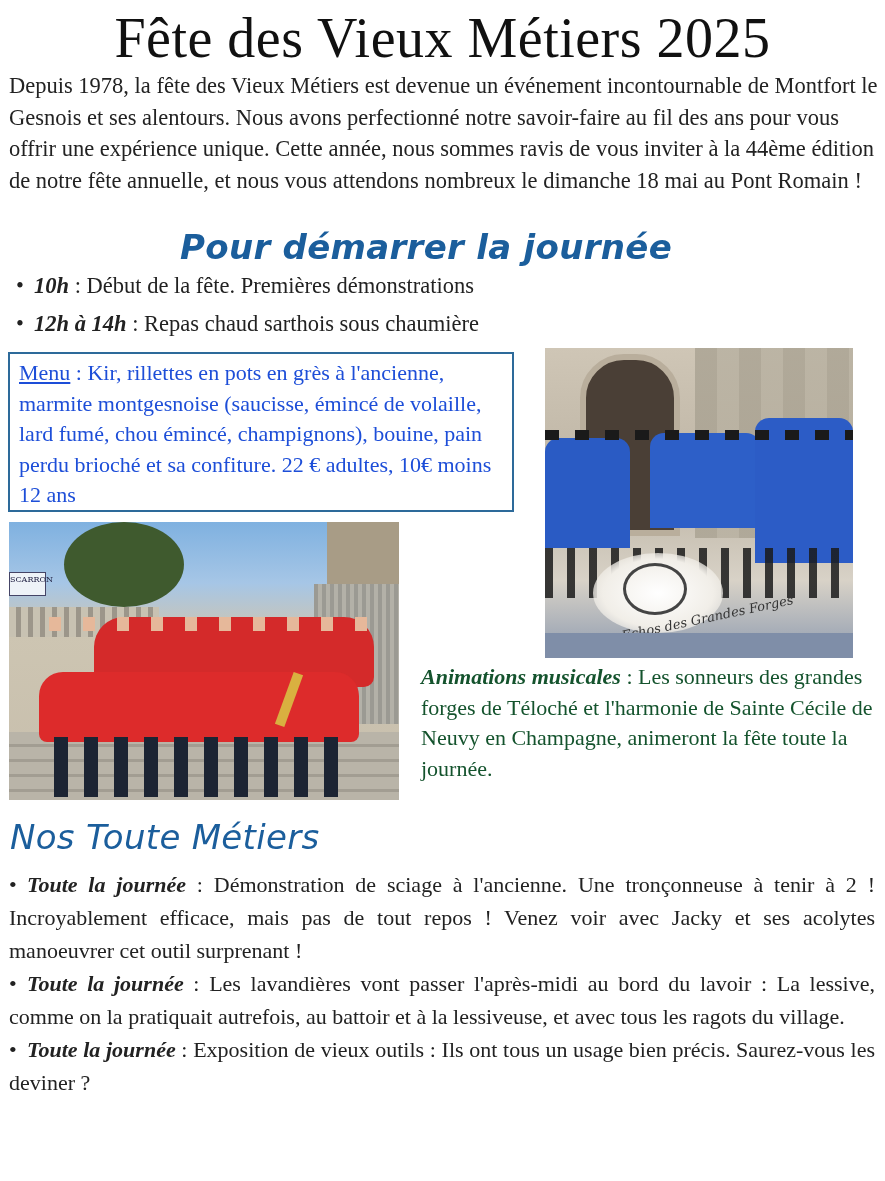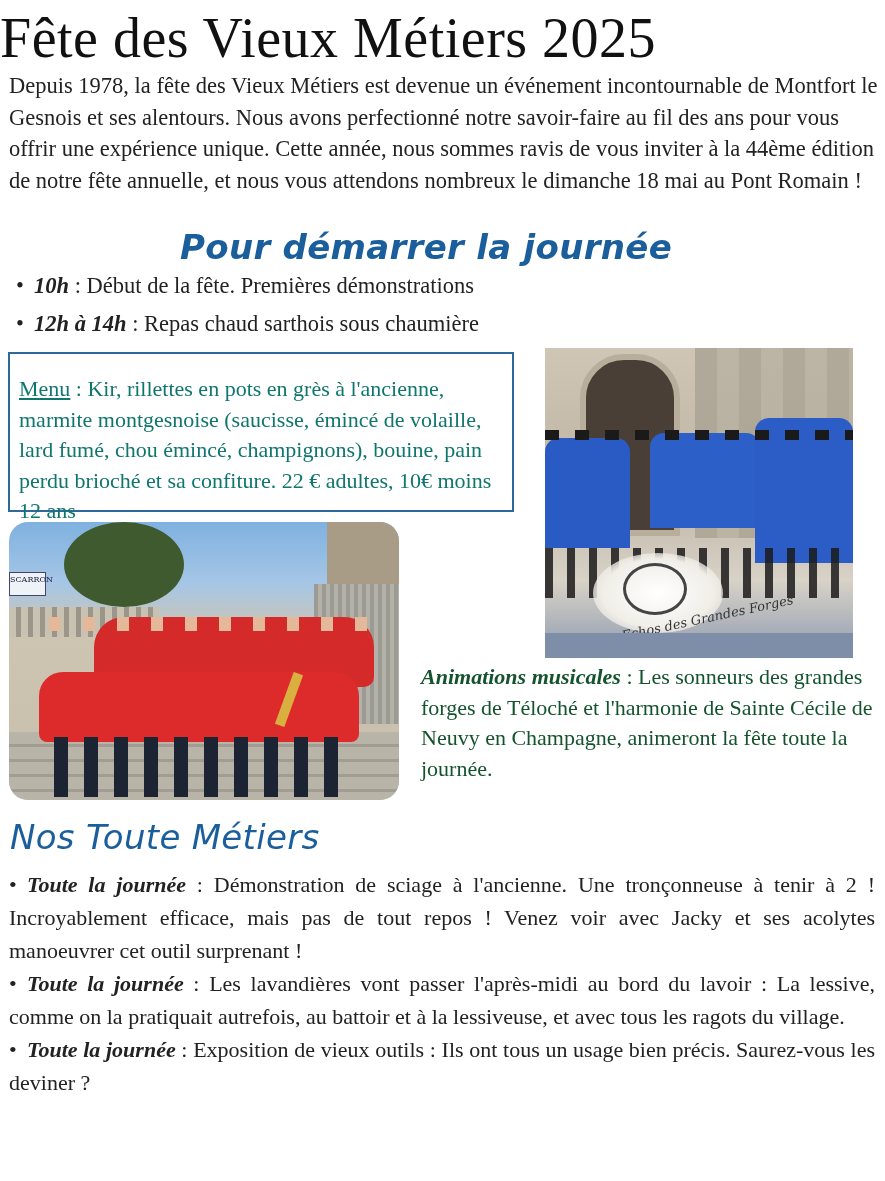--- a/index.html
+++ b/index.html
@@ -1,30 +1,30 @@
 <!DOCTYPE html>
 <html><head>
 <meta charset="utf-8">
 <style>
   html, body { margin: 0; padding: 0; background: #ffffff; }
   body { width: 885px; height: 1181px; position: relative; overflow: hidden; color: #1a1a1a; font-family: "Liberation Serif", "DejaVu Serif", serif; }
-  .title { position: absolute; left: 0; top: 2px; width: 885px; text-align: left; font-size: 56px; line-height: 72px; color: #111; letter-spacing: 0.5px; }
+  .title { position: absolute; left: 0; top: 2px; width: 885px; text-align: center; font-size: 56px; line-height: 72px; color: #111; letter-spacing: 0.5px; }
   .intro { position: absolute; left: 9px; top: 70px; width: 875px; font-size: 22.5px; line-height: 31.5px; color: #222; }
   .heading { position: absolute; color: #1b5e9c; font-family: "DejaVu Sans", sans-serif; font-style: italic; font-size: 34px; line-height: 44px; }
   .h1 { left: 180px; top: 225px; letter-spacing: 0.3px; font-weight: bold; }
   .h2 { left: 10px; top: 815px; letter-spacing: 0.3px; }
   .bullets { position: absolute; left: 16px; top: 267px; font-size: 22.5px; line-height: 38px; color: #222; }
   .bullets .bl { white-space: nowrap; }
   .dot { display: inline-block; width: 18px; }
   b { font-weight: bold; font-style: italic; }
-  .menu-box { position: absolute; left: 8px; top: 352px; width: 506px; height: 160px; border: 2px solid #2d6a9a; box-sizing: border-box; padding: 20px 8px 0 9px; font-size: 22px; line-height: 30.5px; color: #0f766e; }
+  .menu-box { position: absolute; left: 8px; top: 352px; width: 506px; height: 160px; border: 2px solid #2d6a9a; box-sizing: border-box; padding: 4px 8px 0 9px; font-size: 22px; line-height: 30.5px; color: #1d4ed8; }
   .menu-box u { text-decoration: underline; }
   .photo { position: absolute; overflow: hidden; }
   .photo-horns { left: 545px; top: 348px; width: 308px; height: 310px; background: linear-gradient(180deg, #cfc6b6 0%, #bdb4a4 45%, #d8d2c7 75%, #8e9bb0 100%); }
-  .photo-band { left: 9px; top: 522px; width: 390px; height: 278px; background: linear-gradient(180deg, #7fb1e0 0%, #a6c6e6 22%, #cdc5b2 40%, #c7beac 100%); border-radius: 19px; }
+  .photo-band { left: 9px; top: 522px; width: 390px; height: 278px; background: linear-gradient(180deg, #7fb1e0 0%, #a6c6e6 22%, #cdc5b2 40%, #c7beac 100%); }
   .shape { position: absolute; }
   .music { position: absolute; left: 421px; top: 662px; width: 460px; font-size: 22px; line-height: 30.5px; color: #14532d; }
   .metiers { position: absolute; left: 9px; top: 868px; width: 866px; font-size: 22px; line-height: 33px; color: #222; text-align: justify; }
   .metiers p { margin: 0; }
   .logo-text { position: absolute; font-family: "DejaVu Serif", serif; font-style: italic; font-size: 13px; color: #333; }
 </style>
 </head>
 <body>
 
 <div class="title">Fête des Vieux Métiers 2025</div>

